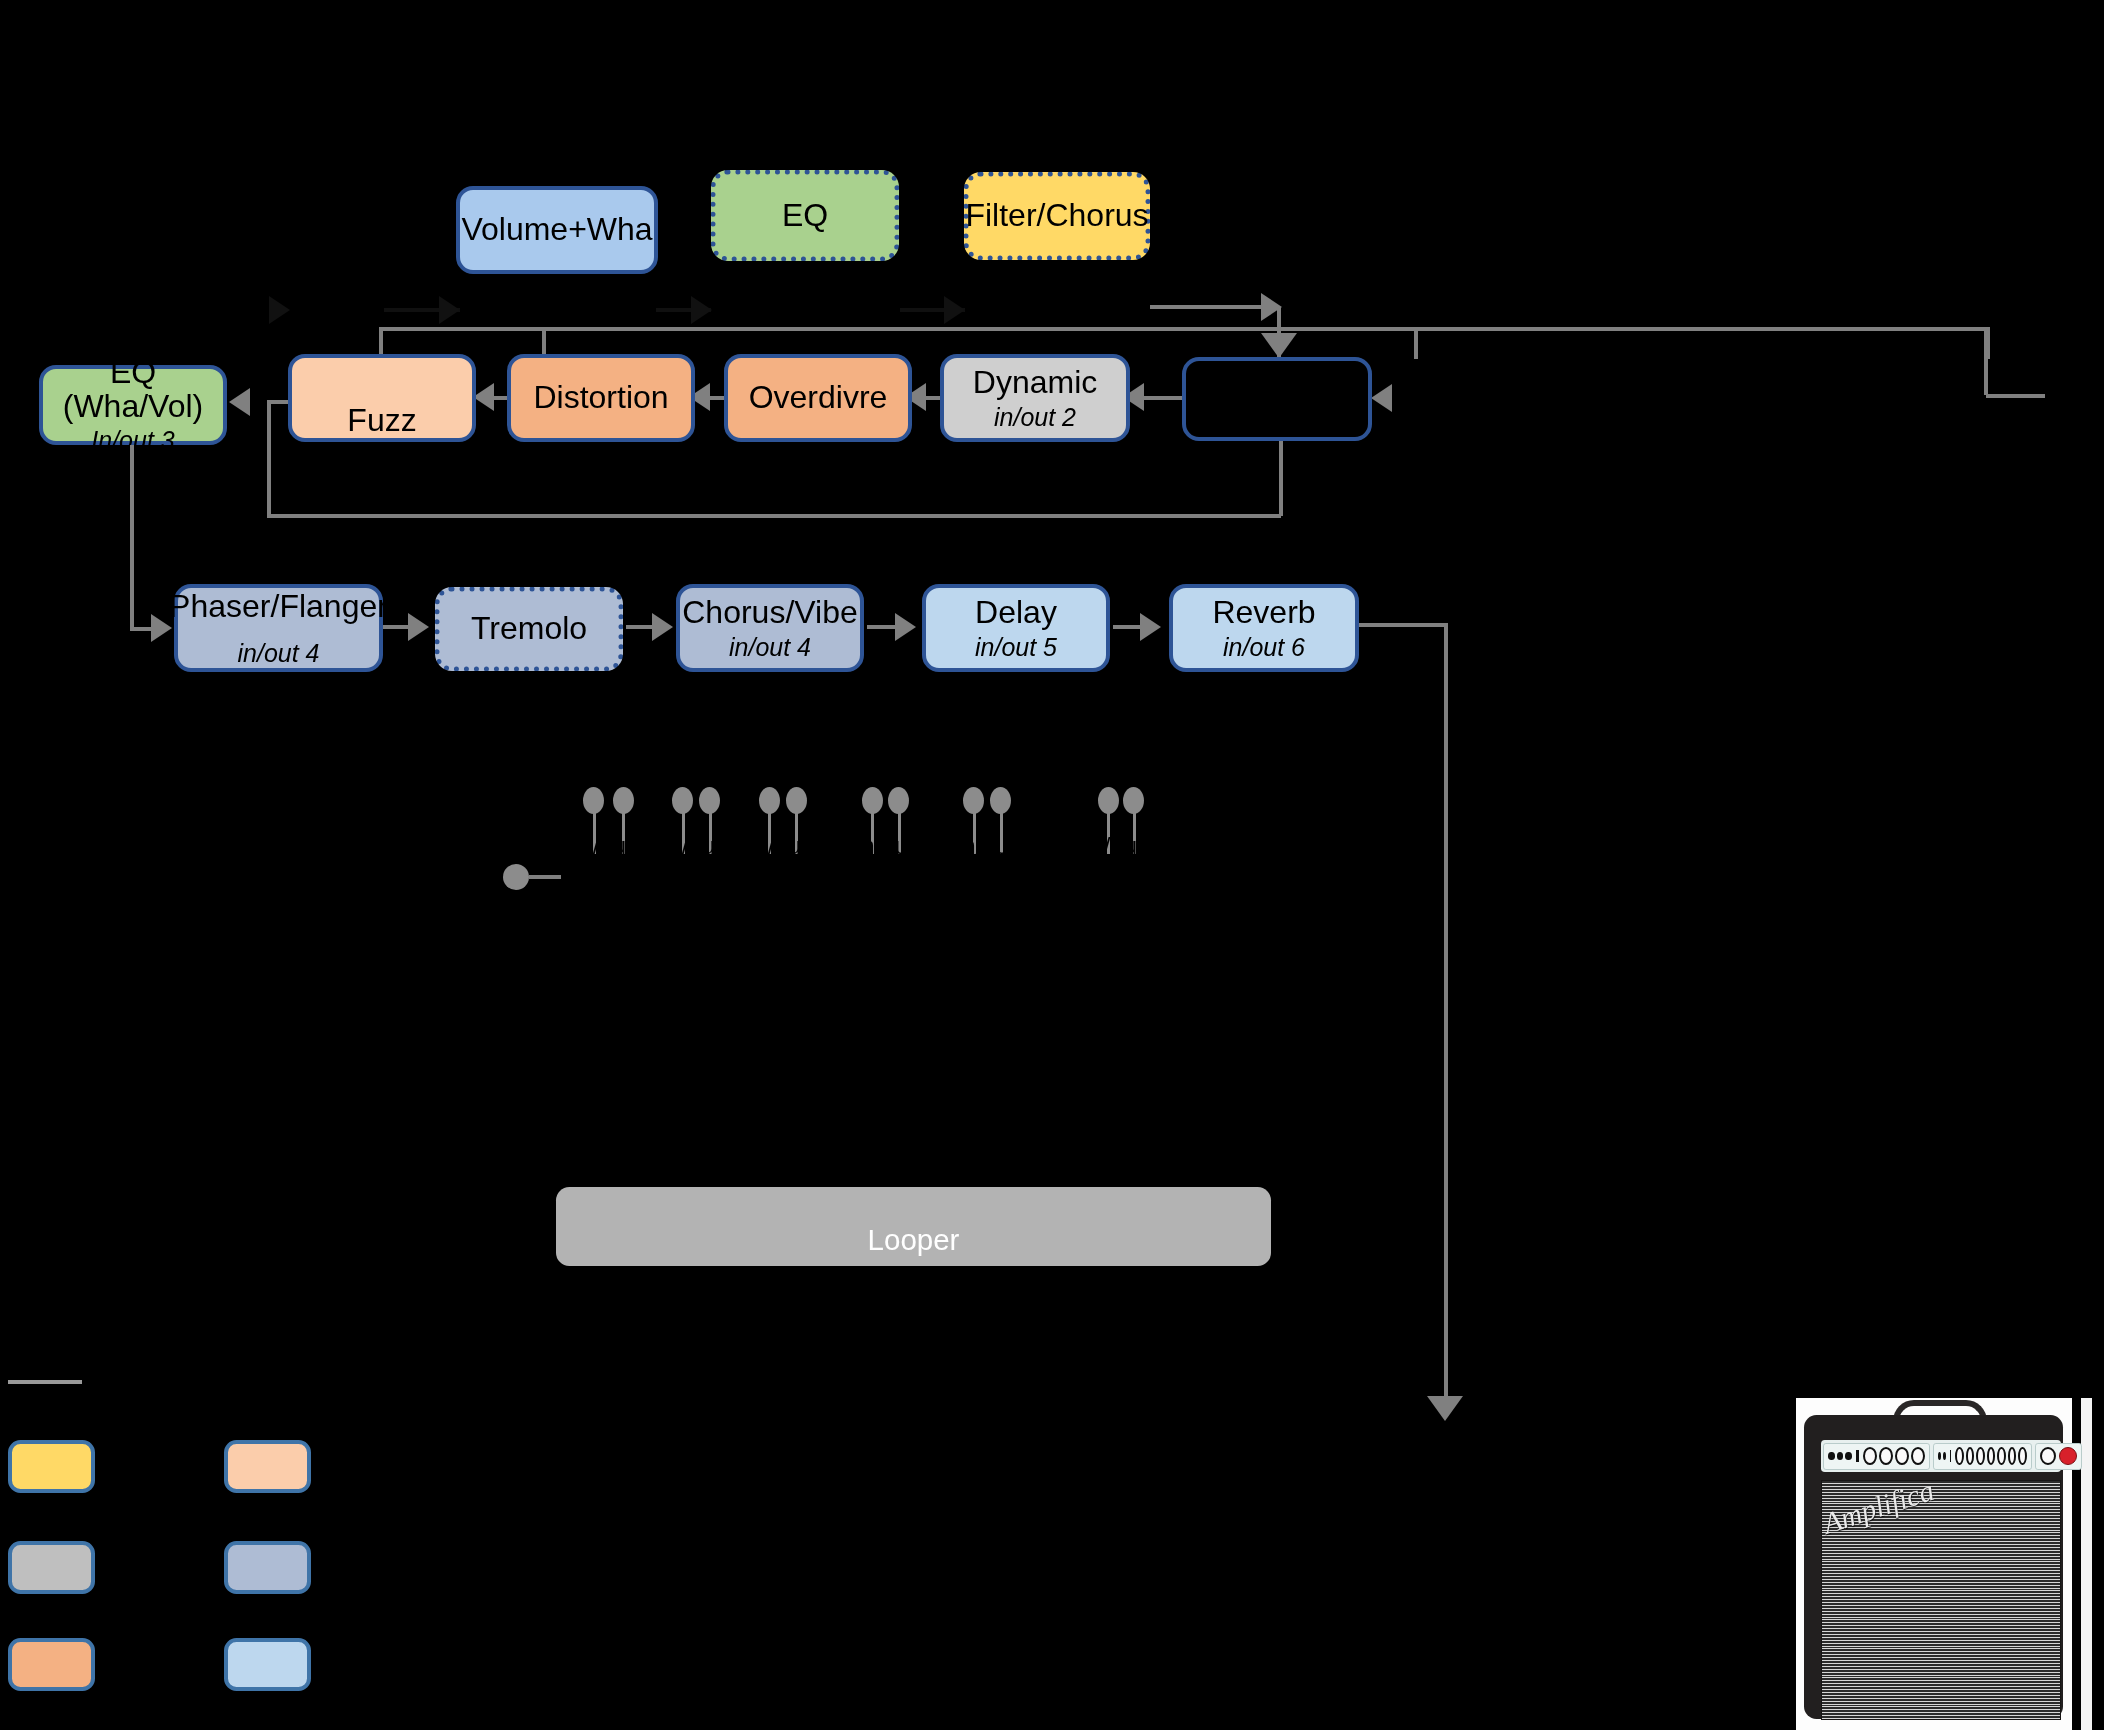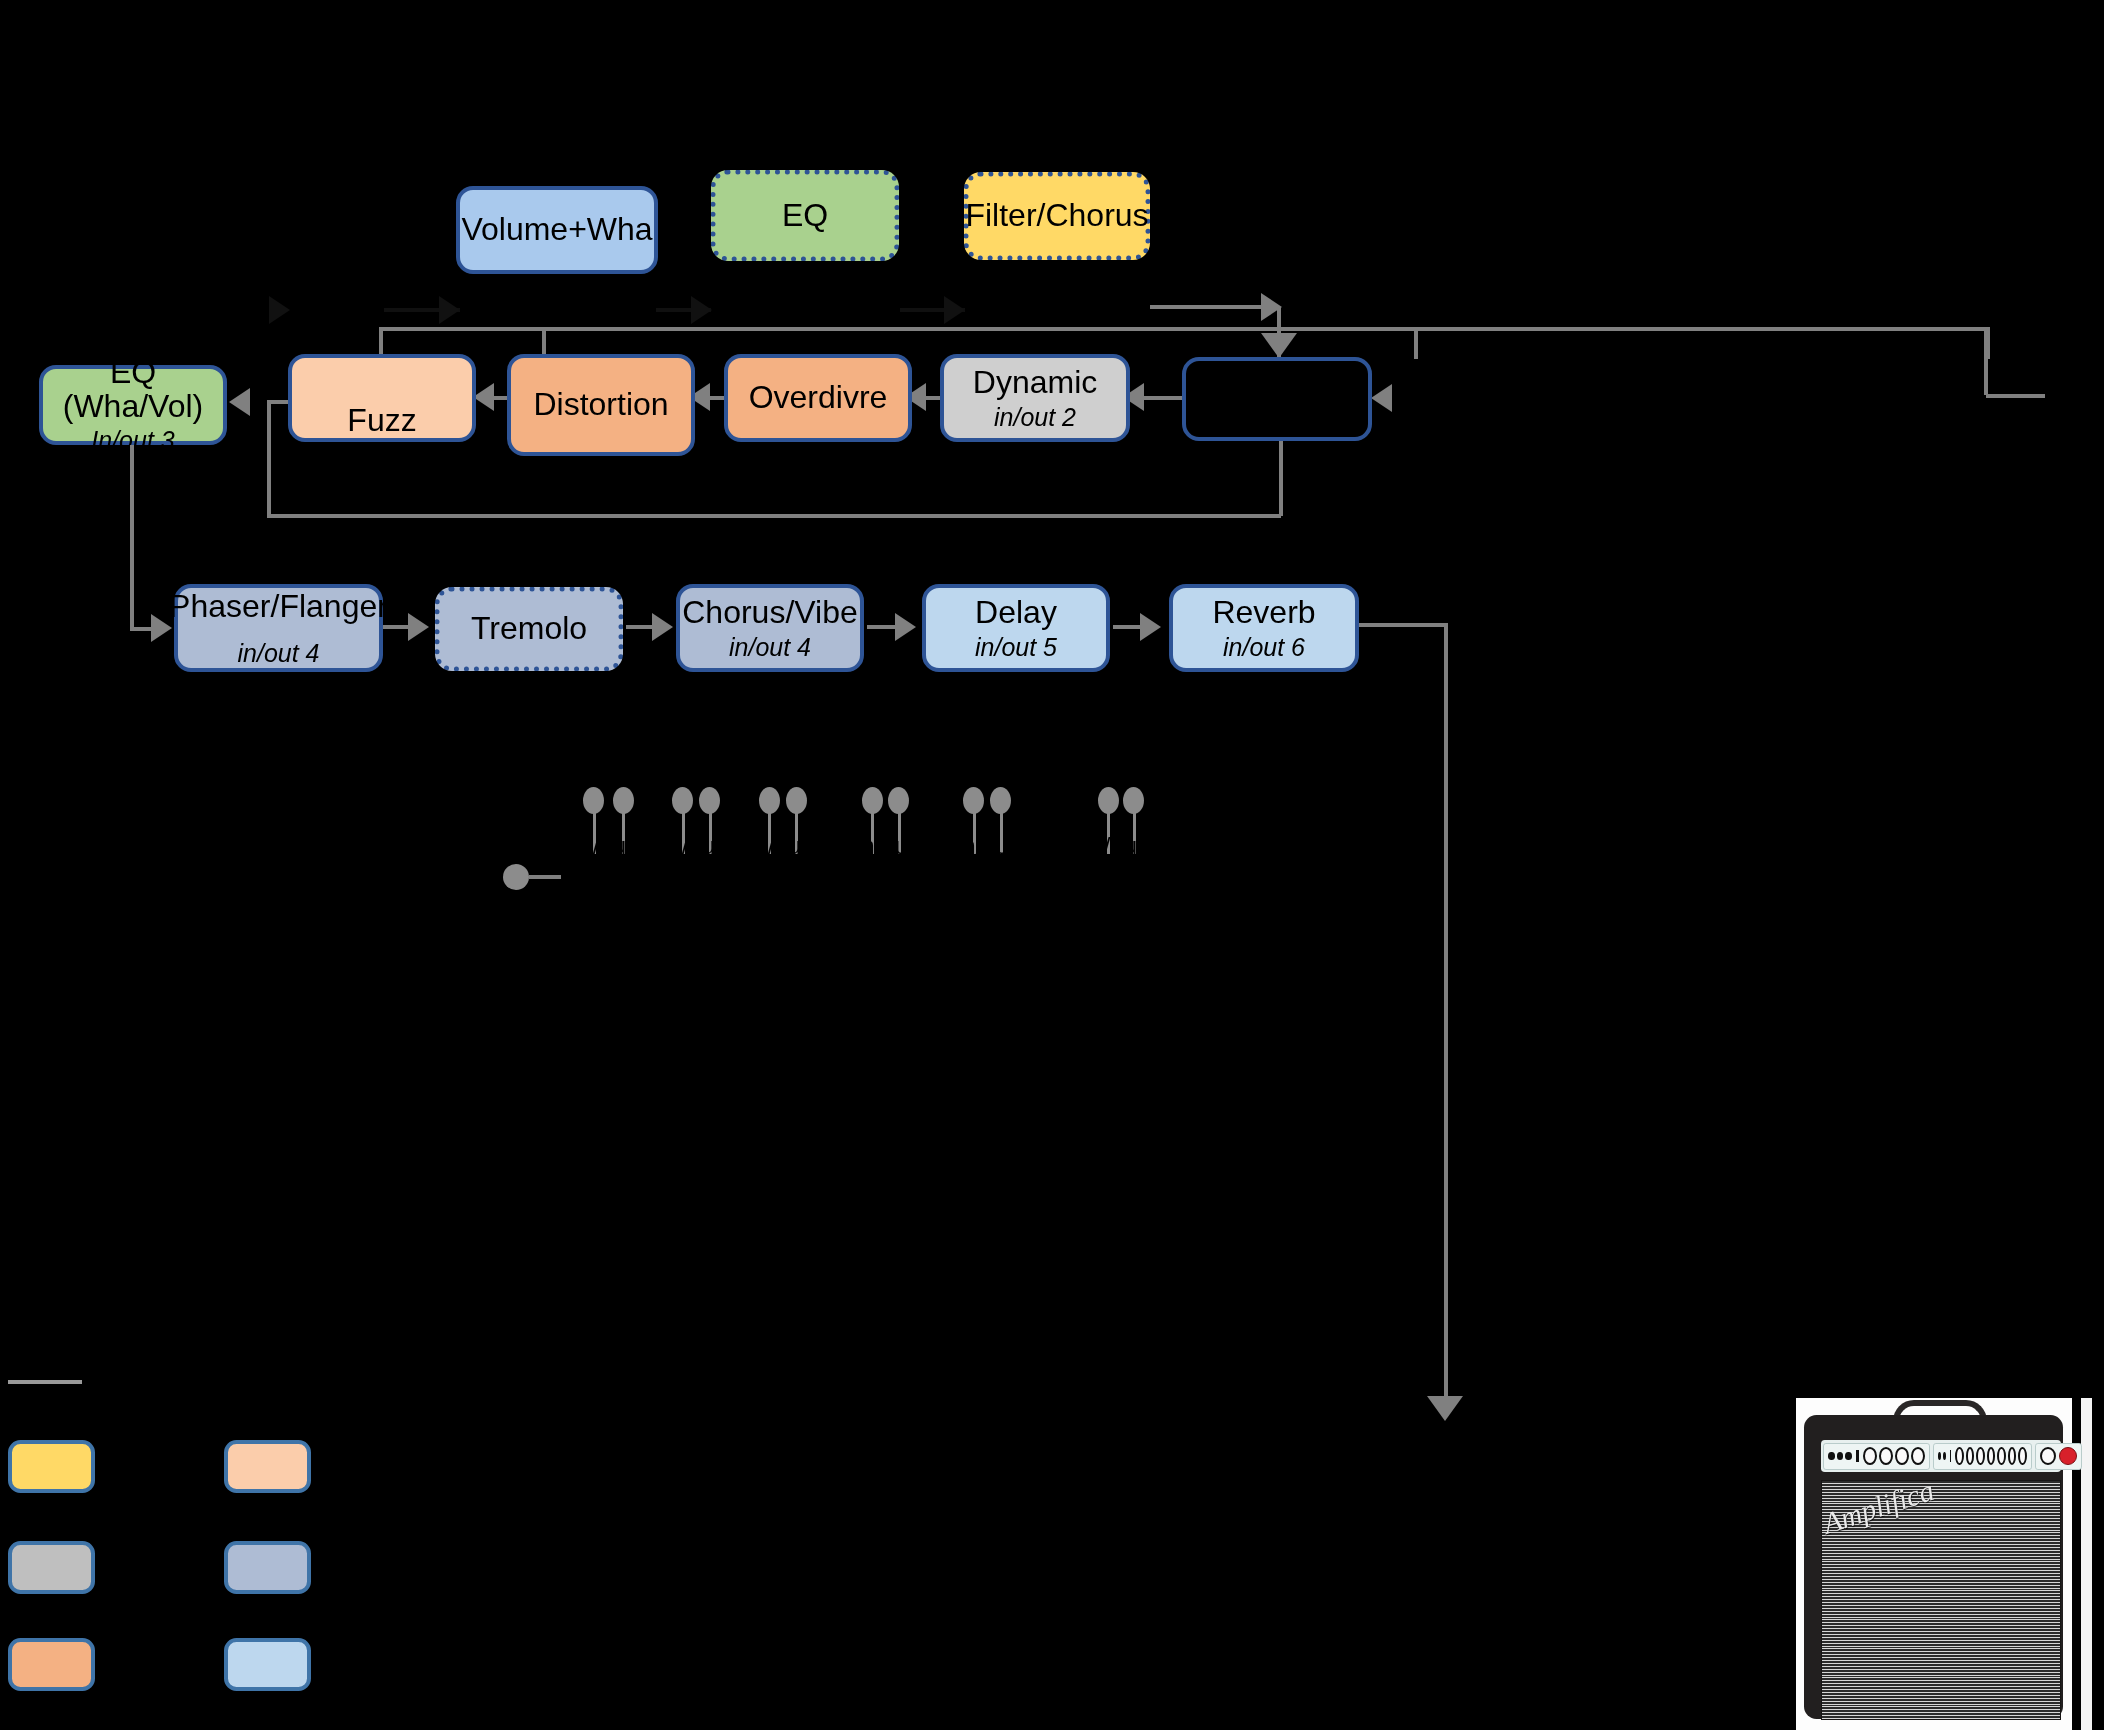--- a/index.html
+++ b/index.html
@@ -140,21 +140,21 @@
   <div class="box two-line" style="left:39px;top:365px;width:188px;height:80px;background:#a9d18e;">
     <span class="name">EQ</span>
     <span class="name">(Wha/Vol)</span>
     <span class="sub">In/out 3</span>
   </div>
 
   <div class="box" style="left:288px;top:354px;width:188px;height:88px;background:#fbcdab;justify-content:flex-end;">
     <span class="name">Fuzz</span>
   </div>
 
-  <div class="box" style="left:507px;top:354px;width:188px;height:102px;background:#f4b183;">
+  <div class="box" style="left:507px;top:354px;width:188px;height:88px;background:#f4b183;">
     <span class="name">Distortion</span>
   </div>
 
   <div class="box" style="left:724px;top:354px;width:188px;height:88px;background:#f4b183;">
     <span class="name">Overdivre</span>
   </div>
 
   <div class="box" style="left:940px;top:354px;width:190px;height:88px;background:#cfcfcf;">
     <span class="name">Dynamic</span>
     <span class="sub">in/out 2</span>
@@ -234,20 +234,23 @@
   <div class="jackstem" style="left:1000px;top:810px;height:44px;"></div>
 
   <div class="jack" style="left:1098px;top:787px;"></div>
   <div class="jackstem" style="left:1107px;top:810px;height:44px;"></div>
   <div class="jack" style="left:1123px;top:787px;"></div>
   <div class="jackstem" style="left:1133px;top:810px;height:44px;"></div>
 
   <div class="in-plug" style="left:503px;top:864px;"></div>
   <div class="hline" style="left:529px;top:875px;width:32px;"></div>
 
+  <div id="looper">
+    <div class="looper-label">Looper</div>
+  </div>
 
   <div class="io-label" style="left:574px;top:832px;">in/out 1</div>
   <div class="io-label" style="left:663px;top:832px;">in/out 2</div>
   <div class="io-label" style="left:749px;top:832px;">in/out 3</div>
   <div class="io-label" style="left:856px;top:832px;">in/out 4</div>
   <div class="io-label" style="left:957px;top:832px;">in/out 5</div>
   <div class="io-label" style="left:1085px;top:832px;">in/out 6</div>
 
   <div class="legend-rule"></div>
 

